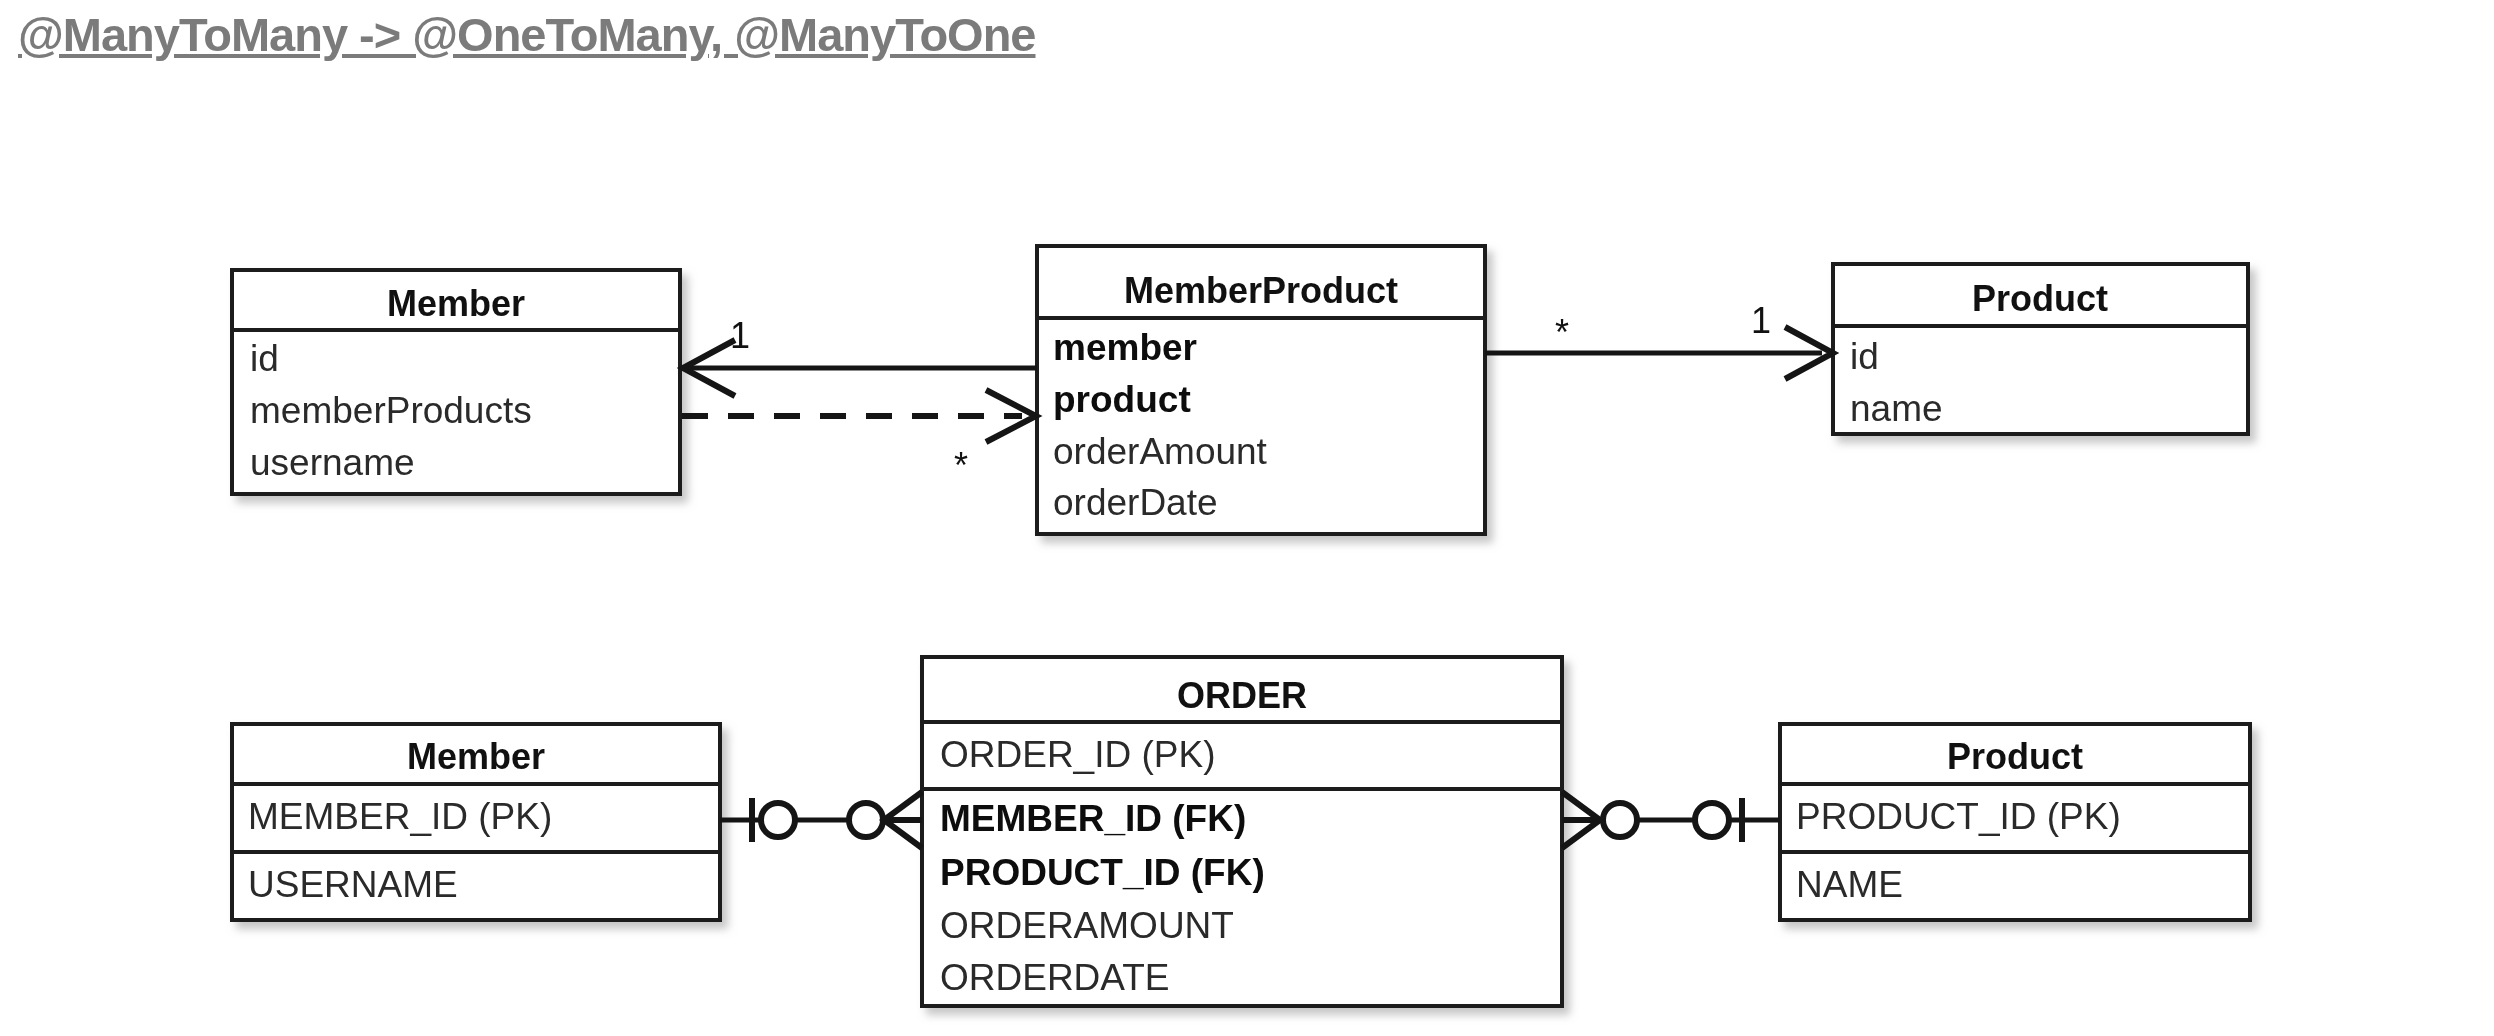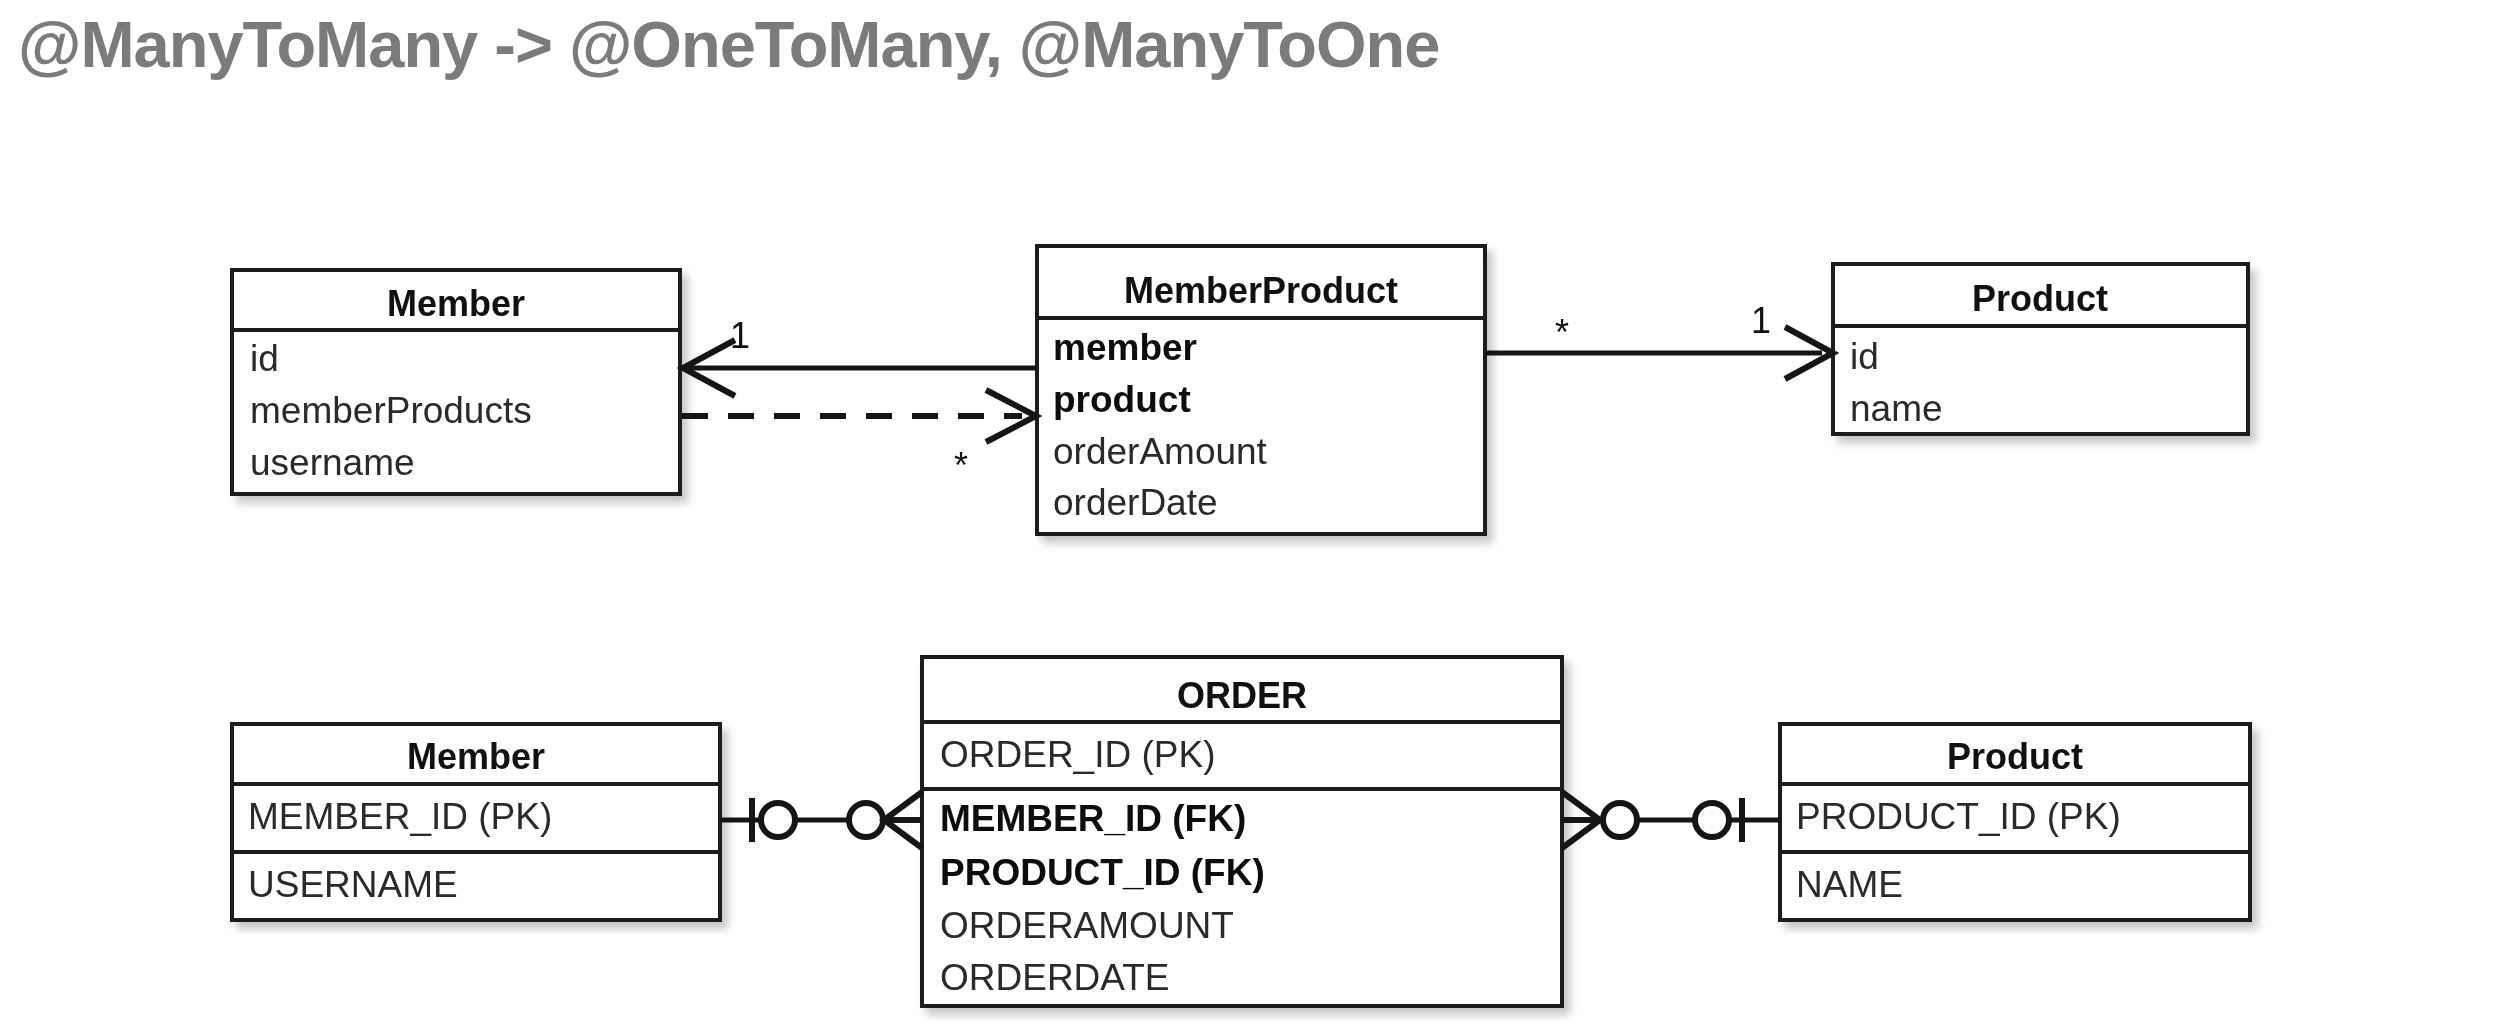--- a/index.html
+++ b/index.html
@@ -19,26 +19,27 @@
     top: 0; left: 0;
     width: 2494px;
     height: 1036px;
     background: #ffffff;
   }
   #slide-title {
     position: absolute;
     left: 18px;
     top: 8px;
     font-family: "Liberation Sans", sans-serif;
-    font-size: 65px;
+    font-size: 47px;
     font-weight: bold;
     color: #7b7b7b;
     letter-spacing: -1px;
     white-space: nowrap;
     line-height: 1.15;
+    text-decoration: underline;
   }
   #diagram-canvas {
     position: absolute;
     left: 0;
     top: 0;
     width: 2494px;
     height: 1036px;
   }
   .box-rect {
     fill: #ffffff;

